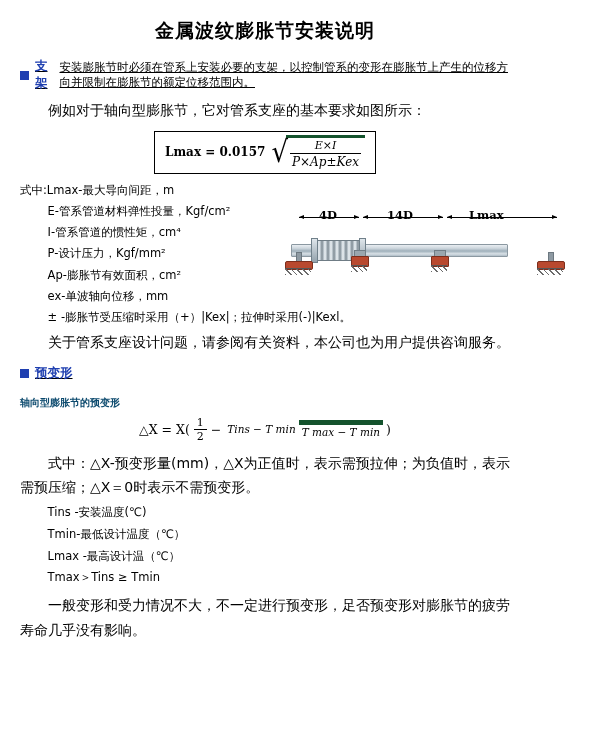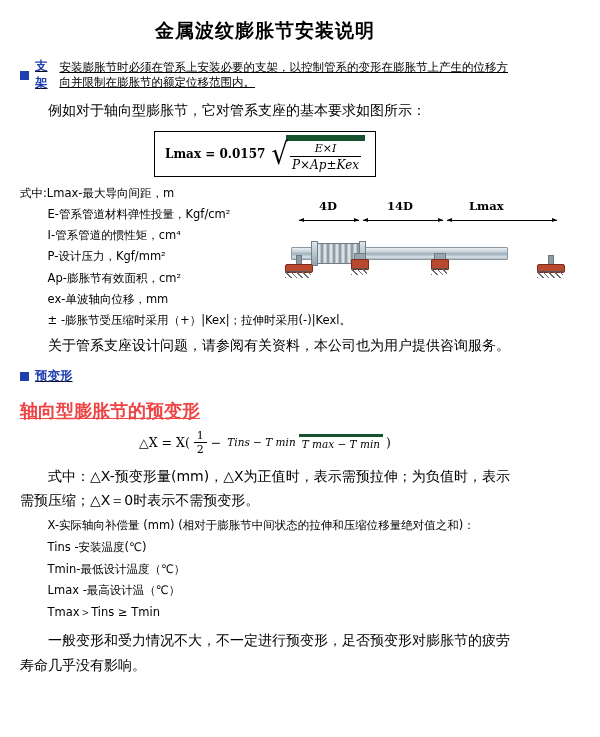--- a/index.html
+++ b/index.html
@@ -82,21 +82,21 @@
   .radical .sign {
     font-size: 26px;
     line-height: 1;
     margin-right: -2px;
     transform: scaleY(1.15);
   }
   .frac {
     display: inline-flex;
     flex-direction: column;
     align-items: center;
-    border-top: 6px solid #14532d;
+    border-top: 3px solid #14532d;
     padding: 0 4px;
     font-style: italic;
   }
   .frac .num {
     padding: 1px 2px 1px 2px;
     font-size: 11px;
   }
   .frac .den {
     border-top: 1px solid #000;
     padding: 1px 2px 1px 2px;
@@ -128,21 +128,21 @@
     display: flex;
     font-size: 11.5px;
     font-weight: bold;
     font-family: "DejaVu Serif", "Liberation Serif", serif;
     position: relative;
     height: 16px;
     margin-left: 6px;
   }
   .fig-labels span {
     position: absolute;
-    top: 0;
+    top: 12px;
   }
   .fig-arrows {
     position: relative;
     height: 12px;
     margin-left: 6px;
   }
   .arrowline {
     position: absolute;
     top: 5px;
     height: 1px;
@@ -252,25 +252,24 @@
   .guide .hatch {
     position: absolute;
     left: 0;
     top: 15px;
     width: 16px;
     height: 6px;
     background: repeating-linear-gradient(45deg, #6b6b6b 0px, #6b6b6b 1px, transparent 1px, transparent 4px);
     border-top: 1px solid #555;
   }
   .sub-head {
-    color: #ef4444;
-    font-size: 18px;
+    color: #0c4a6e;
+    font-size: 10px;
     font-weight: bold;
     margin: 14px 0 6px 0;
-    text-decoration: underline;
   }
   .eq-center {
     display: flex;
     justify-content: center;
     align-items: center;
     margin: 6px 0 8px 0;
     font-family: "DejaVu Serif", "Liberation Serif", serif;
     font-size: 12.5px;
   }
   .halffrac {
@@ -284,21 +283,21 @@
   .halffrac .d { border-top: 1px solid #000; padding: 0 3px; }
   .bigfrac {
     display: inline-flex;
     flex-direction: row;
     align-items: center;
     margin: 0 3px;
     font-style: italic;
     font-size: 10.5px;
   }
   .bigfrac .n { padding: 0 3px 1px 3px; }
-  .bigfrac .d { border-top: 3px solid #14532d; padding: 1px 3px 0 3px; }
+  .bigfrac .d { border-top: 5px solid #14532d; padding: 1px 3px 0 3px; }
   .line-item {
     font-size: 11.5px;
     line-height: 1.9;
     padding-left: 2.4em;
   }
 </style>
 </head>
 <body>
 
 <div class="page">
@@ -399,21 +398,20 @@
     <span>−</span>
     <span class="bigfrac">
       <span class="n">Tins − T min</span>
       <span class="d">T max − T min</span>
     </span>
     <span>)</span>
   </div>
 
   <div class="para">式中：△X-预变形量(mm)，△X为正值时，表示需预拉伸；为负值时，表示需预压缩；△X＝0时表示不需预变形。</div>
 
-  <div class="line-item">X-实际轴向补偿量 (mm) (相对于膨胀节中间状态的拉伸和压缩位移量绝对值之和)：</div>
   <div class="line-item">Tins -安装温度(℃)</div>
   <div class="line-item">Tmin-最低设计温度（℃）</div>
   <div class="line-item">Lmax -最高设计温（℃）</div>
   <div class="line-item">Tmax＞Tins ≥ Tmin</div>
 
   <div class="para" style="margin-top:4px">一般变形和受力情况不大，不一定进行预变形，足否预变形对膨胀节的疲劳寿命几乎没有影响。</div>
 
 </div>
 
 </body></html>

